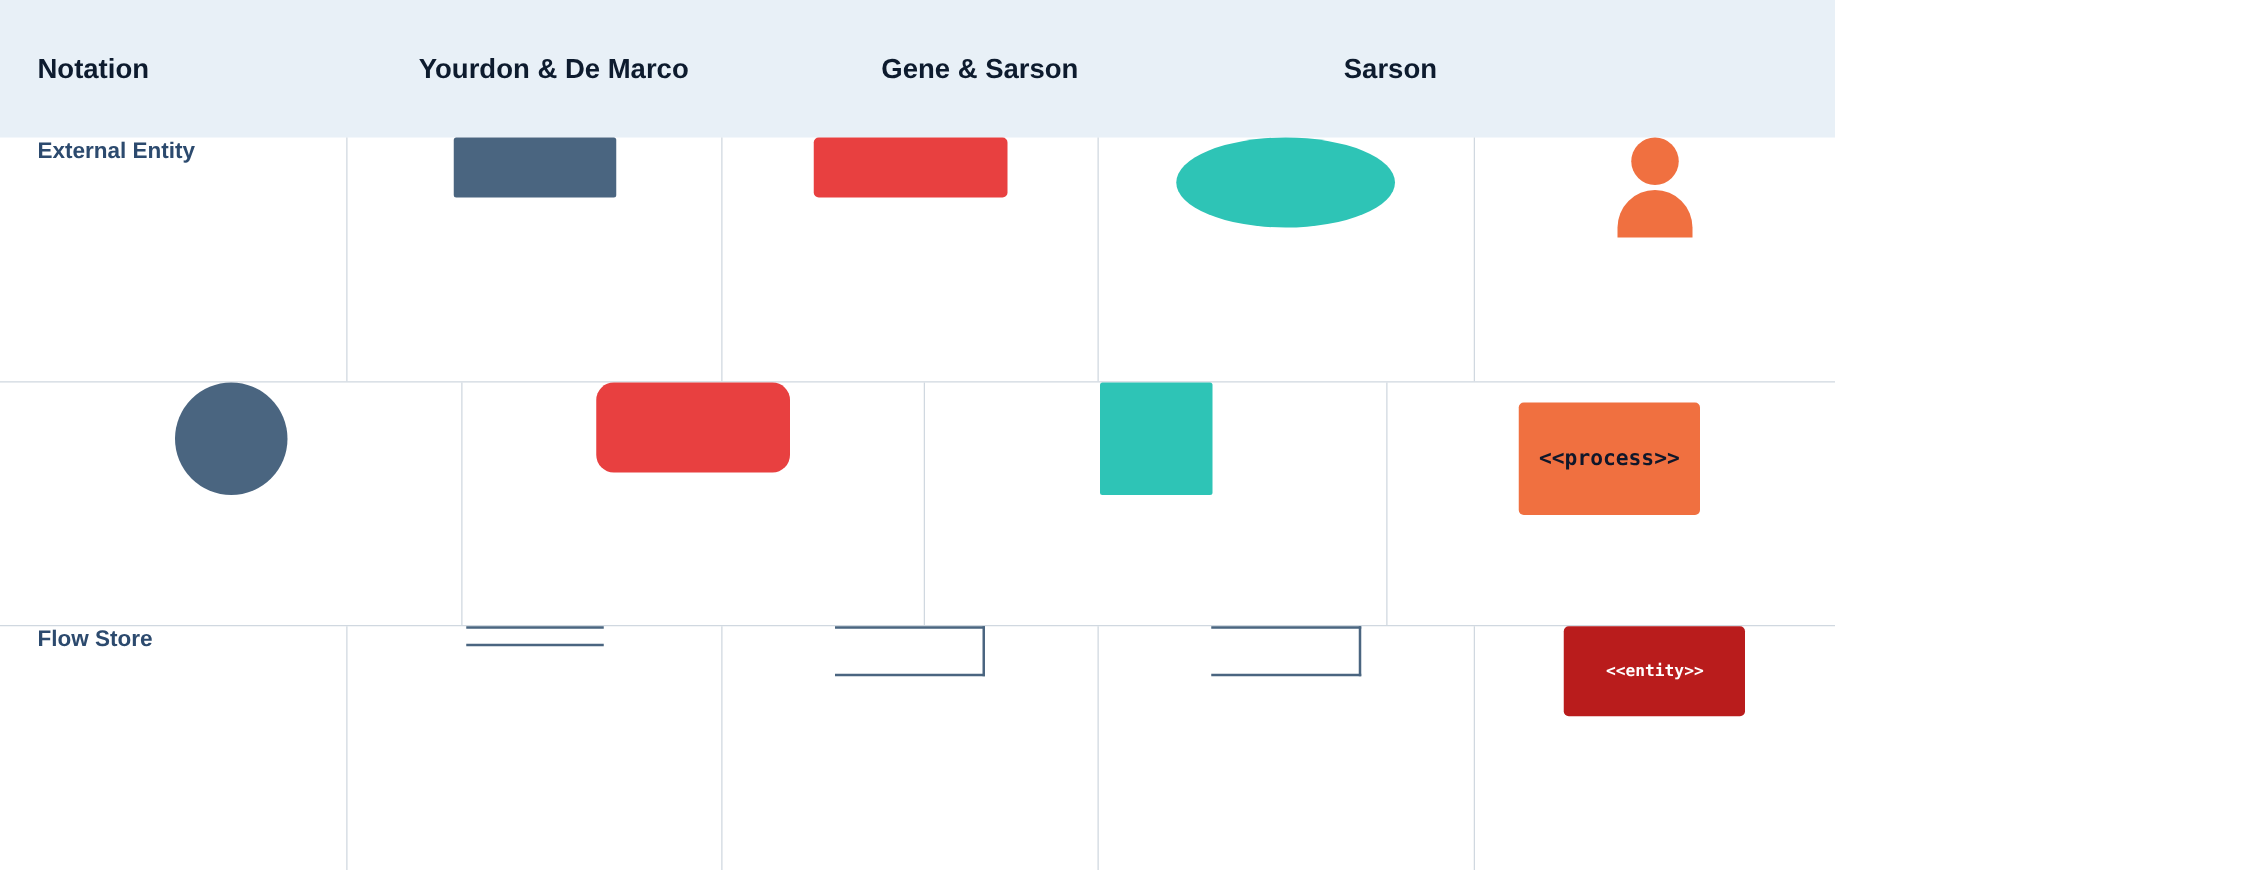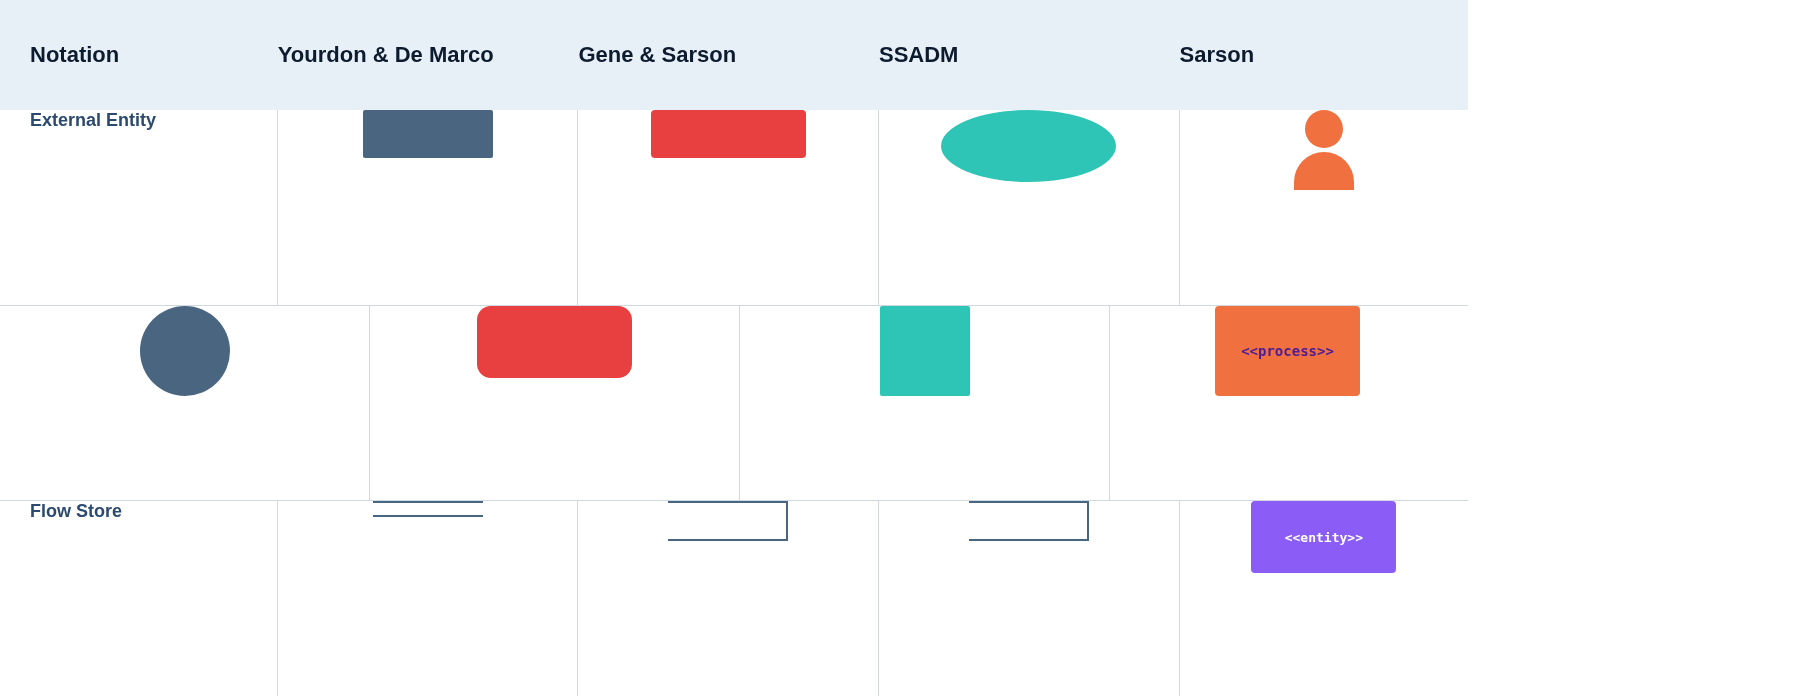--- a/index.html
+++ b/index.html
@@ -152,24 +152,25 @@
     }
 
     .shape-process-unified {
       width: 145px;
       height: 90px;
       background: #f07040;
       border-radius: 4px;
       display: flex;
       align-items: center;
       justify-content: center;
-      font-size: 14px;
-      color: #4c1d95;
+      font-size: 17px;
+      color: #0f172a;
       font-weight: 600;
       font-family: monospace;
+      margin-top: 16px;
     }
 
     
     .shape-two-lines {
       display: flex;
       flex-direction: column;
       gap: 12px;
     }
 
     .hline {
@@ -193,21 +194,21 @@
       height: 40px;
       border: 2px solid #4a6580;
       border-left: none;
       background: transparent;
     }
 
     
     .shape-entity-unified {
       width: 145px;
       height: 72px;
-      background: #8b5cf6;
+      background: #b91c1c;
       border-radius: 4px;
       display: flex;
       align-items: center;
       justify-content: center;
       font-size: 13px;
       color: #fff;
       font-weight: 600;
       font-family: monospace;
     }
 
@@ -242,23 +243,20 @@
   <div class="header-row">
     <div class="header-cell notation-col">
       <span>Notation</span>
     </div>
     <div class="header-cell yourdon-col">
       <span>Yourdon &amp; De Marco</span>
     </div>
     <div class="header-cell gene-col">
       <span>Gene &amp; Sarson</span>
     </div>
-    <div class="header-cell ssadm-col">
-      <span>SSADM</span>
-    </div>
     <div class="header-cell unified-col">
       <span>Sarson</span>
     </div>
   </div>
 
   <div class="body-rows">
 
     <div class="data-row">
       <div class="row-cell notation-col">
         <span>External Entity</span>

